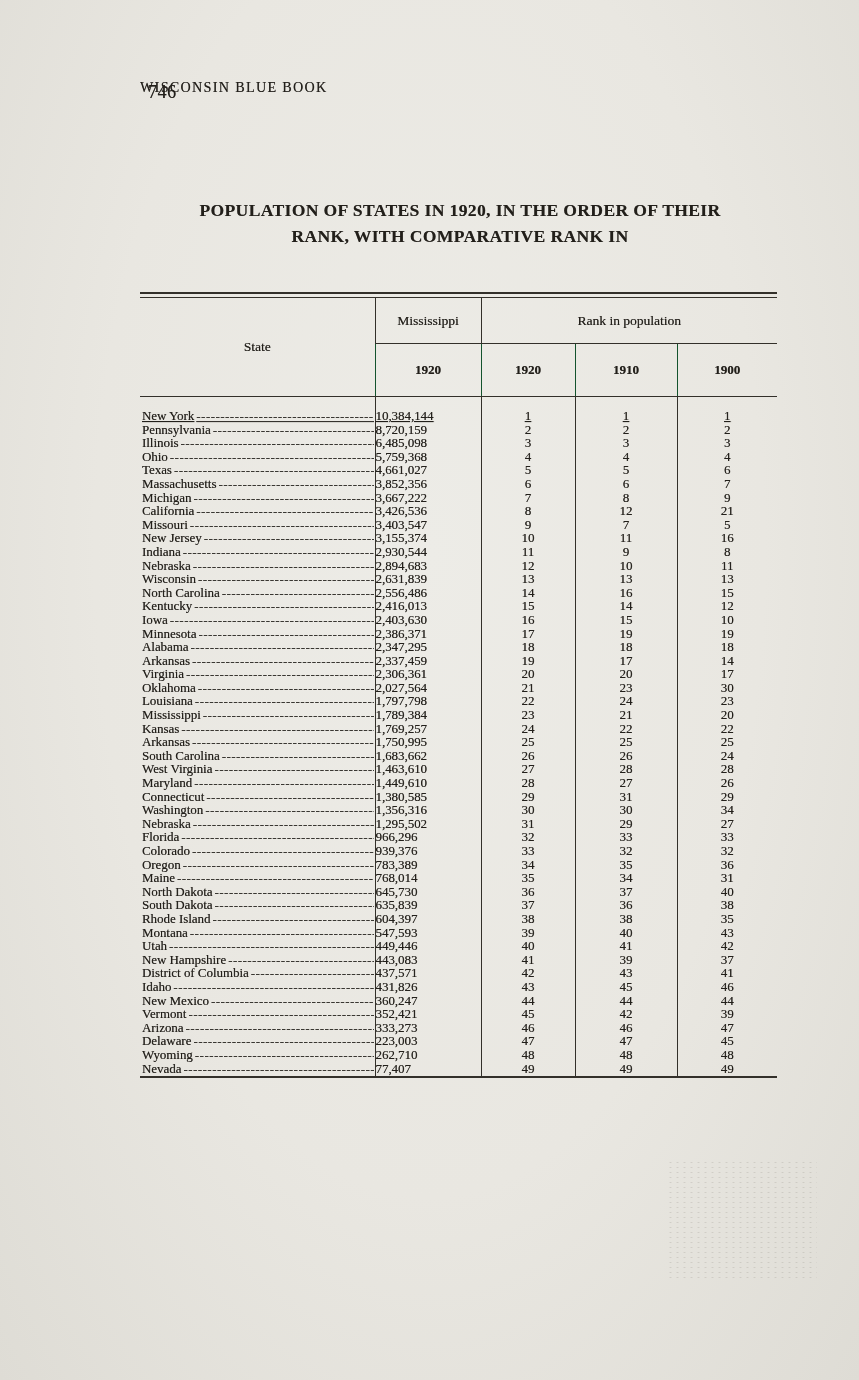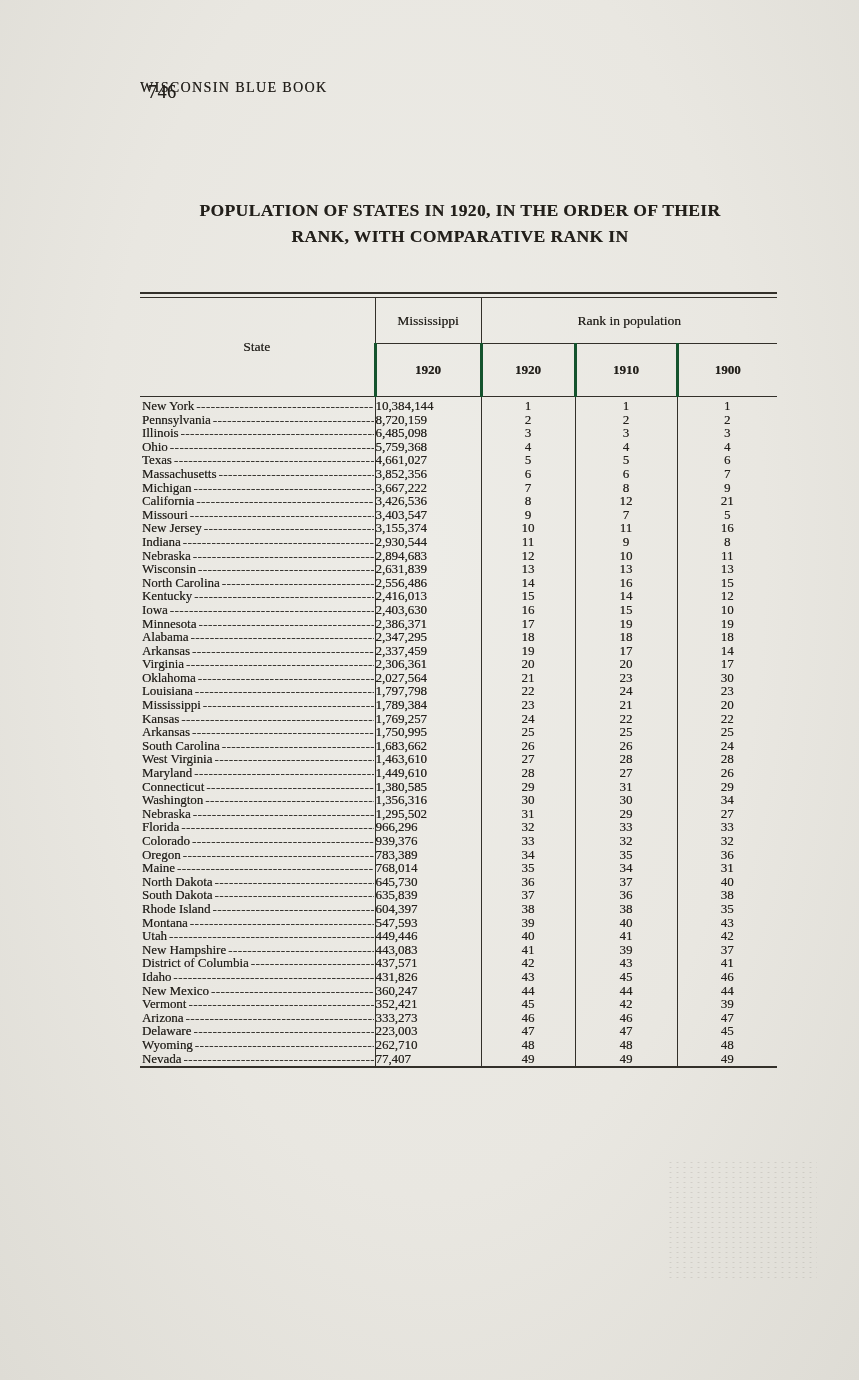--- a/index.html
+++ b/index.html
@@ -76,30 +76,30 @@
     border-bottom: 1px solid #33302a;
   }
   .th-rank {
     border-left: 1px solid #33302a;
     border-bottom: 1px solid #33302a;
   }
   .th-year {
     height: 52px;
     font-weight: bold;
     font-size: 13px;
-    border-left: 3px solid #14532d;
+    border-left: 1px solid #14532d;
     border-bottom: 1px solid #33302a;
   }
   td {
     padding: 0;
     font-size: 12.9px;
     line-height: 13.6px;
     vertical-align: baseline;
   }
-  tbody tr:first-child td { padding-top: 3px; }
+  tbody tr:first-child td { padding-top: 13px; text-decoration: underline; }
   .td-state { overflow: hidden; }
   .sline { display: flex; align-items: baseline; padding-left: 2px; }
   .nm { white-space: nowrap; }
   .leader {
     flex: 1 1 auto;
     overflow: hidden;
     white-space: nowrap;
     letter-spacing: 0.5px;
     margin: 0 1px 0 2px;
     opacity: 0.9;

